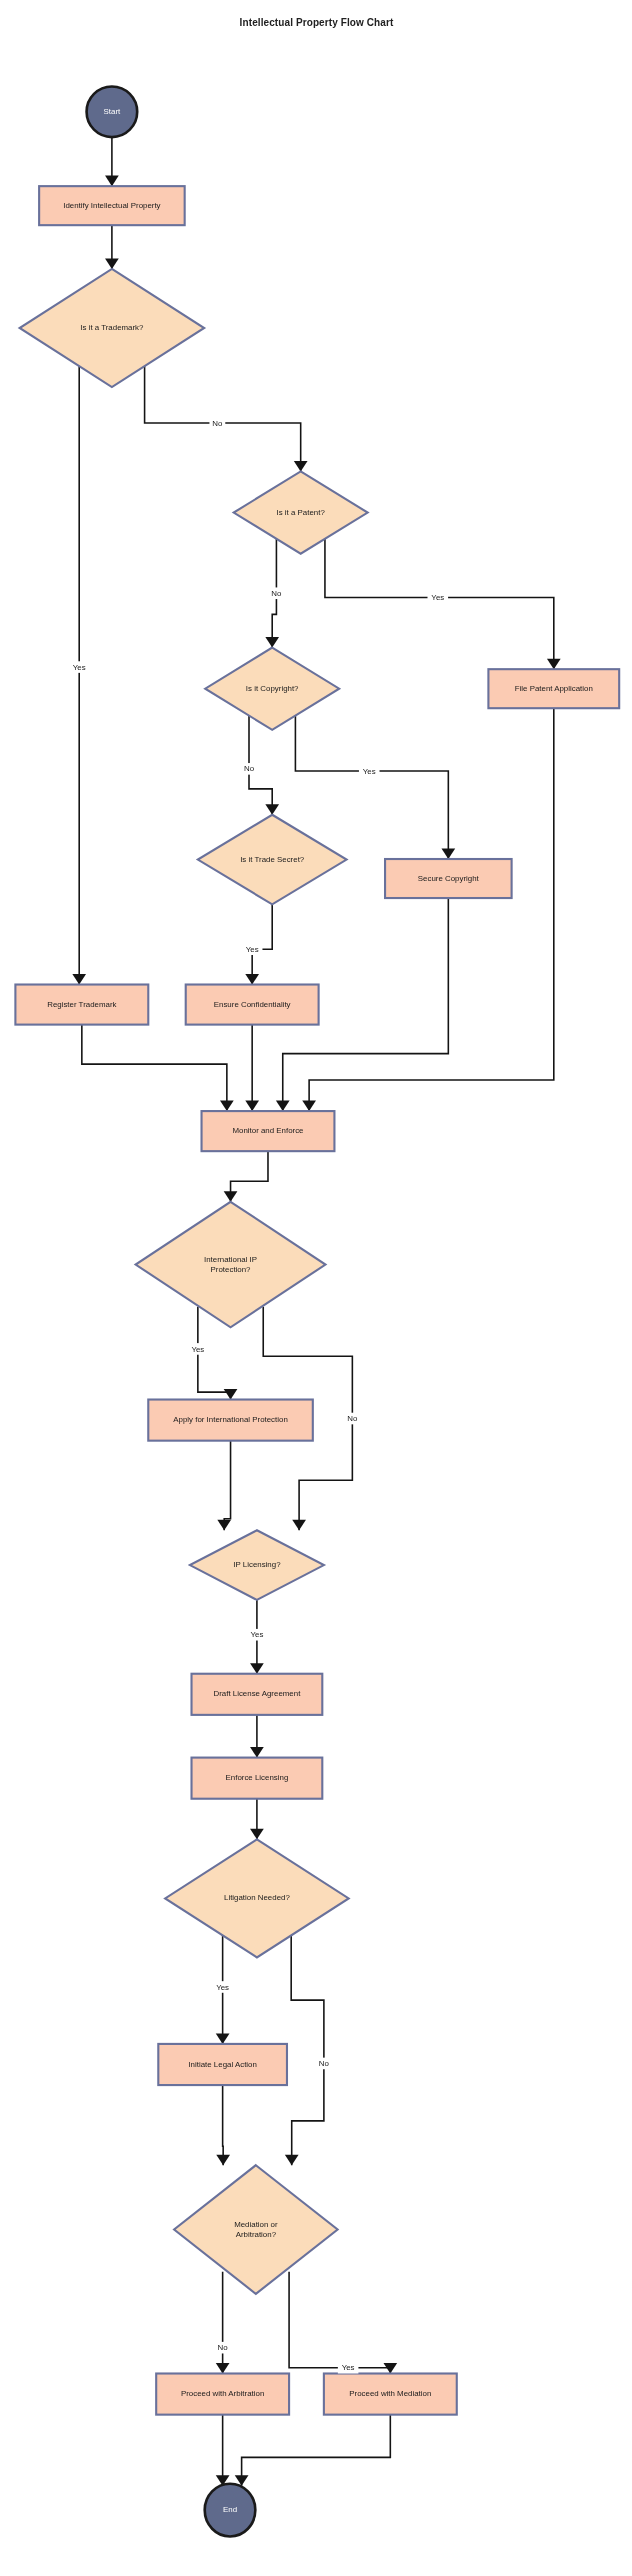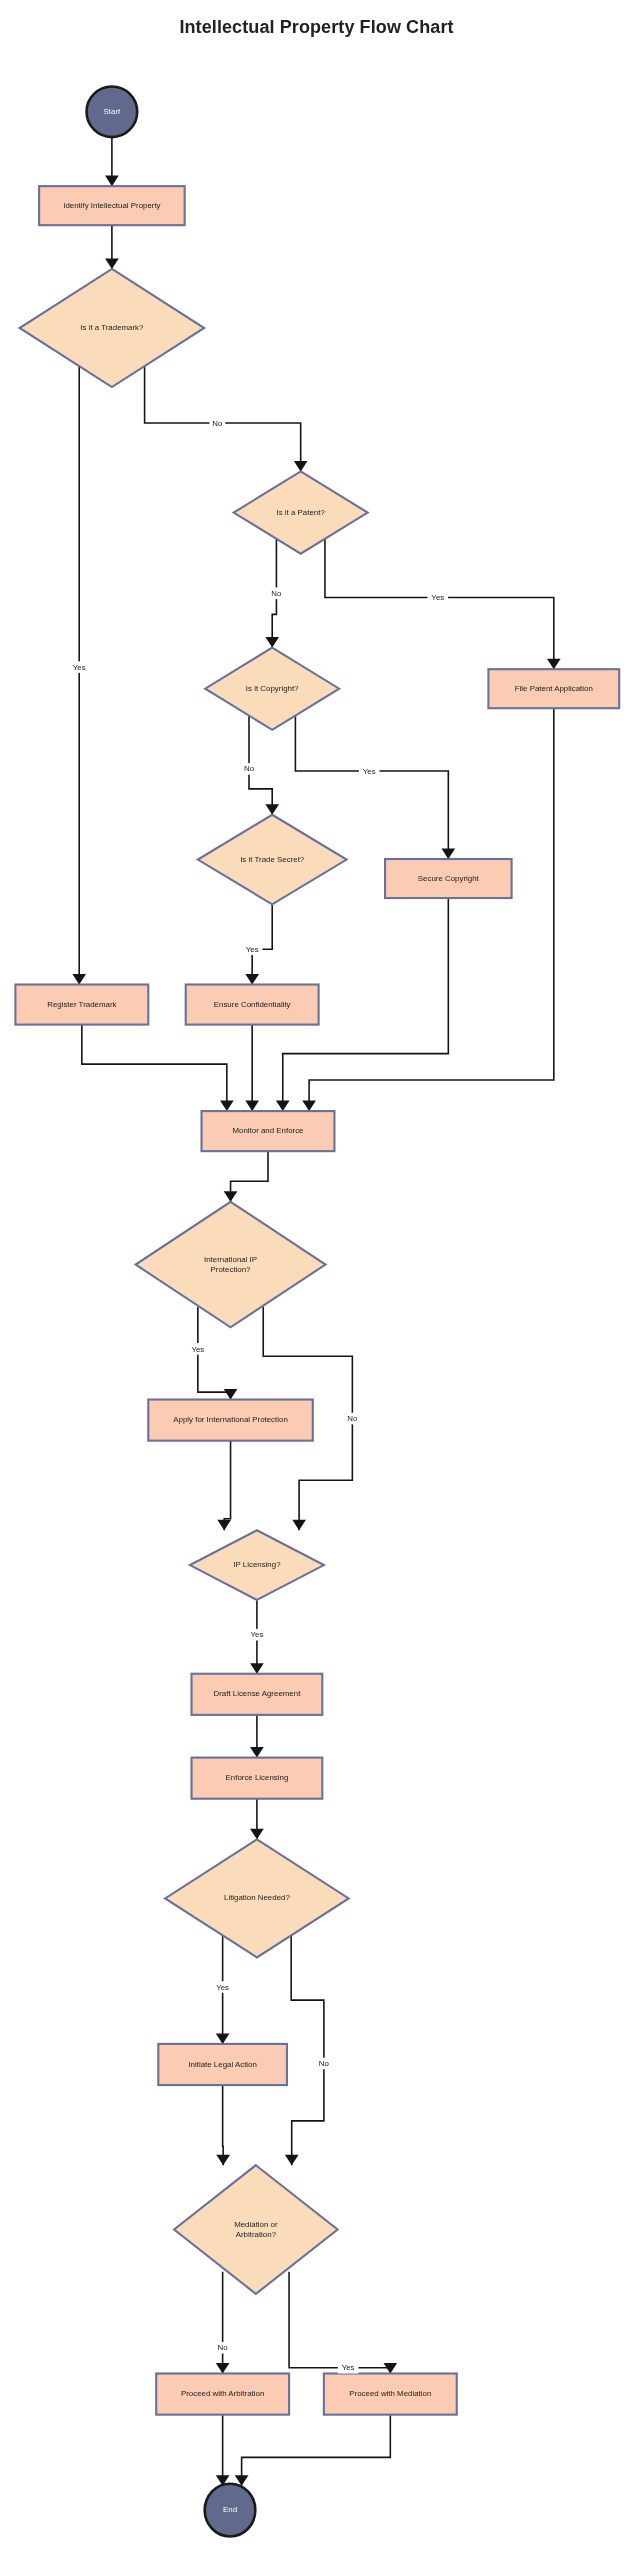--- a/index.html
+++ b/index.html
@@ -20,21 +20,21 @@
     inset: 0;
     width: 633px;
     height: 2576px;
   }
   .chart-title {
     position: absolute;
     top: 0;
     left: 0;
     width: 633px;
     text-align: center;
-    font-size: 18px;
+    font-size: 10px;
     font-weight: bold;
     color: #222222;
     padding-top: 17px;
     box-sizing: border-box;
     letter-spacing: 0.1px;
   }
   svg#flow {
     position: absolute;
     top: 0;
     left: 0;

